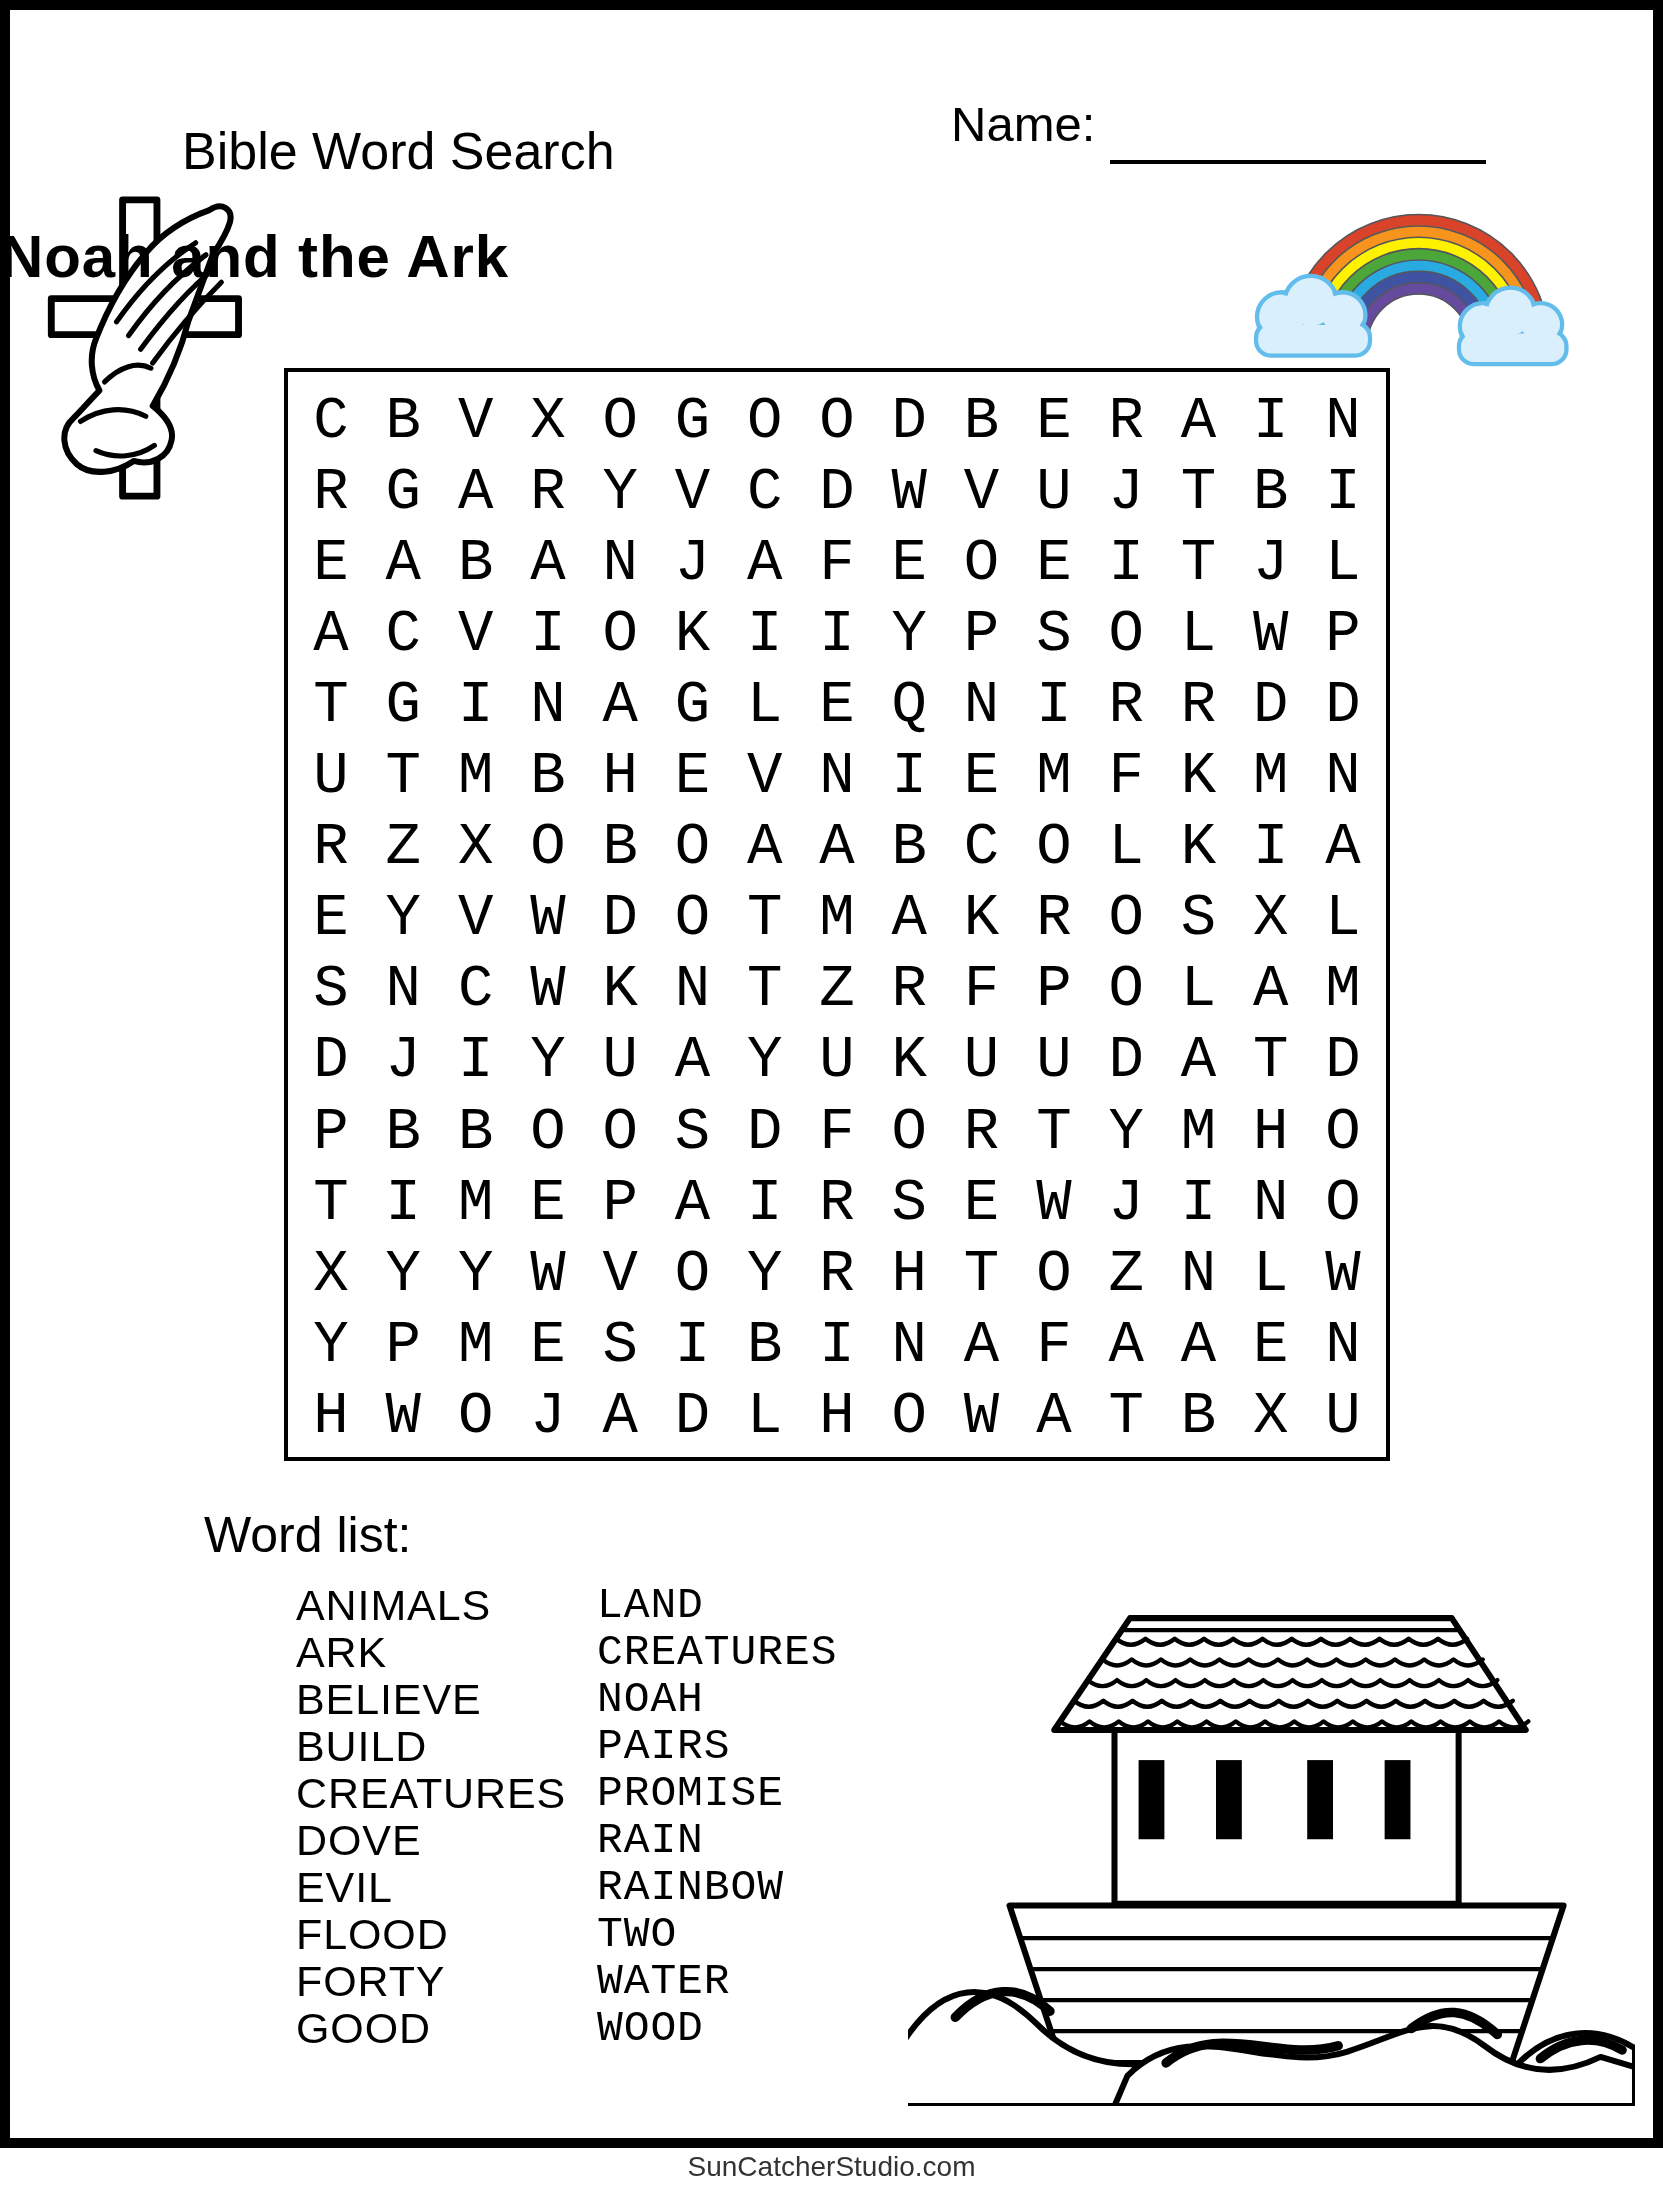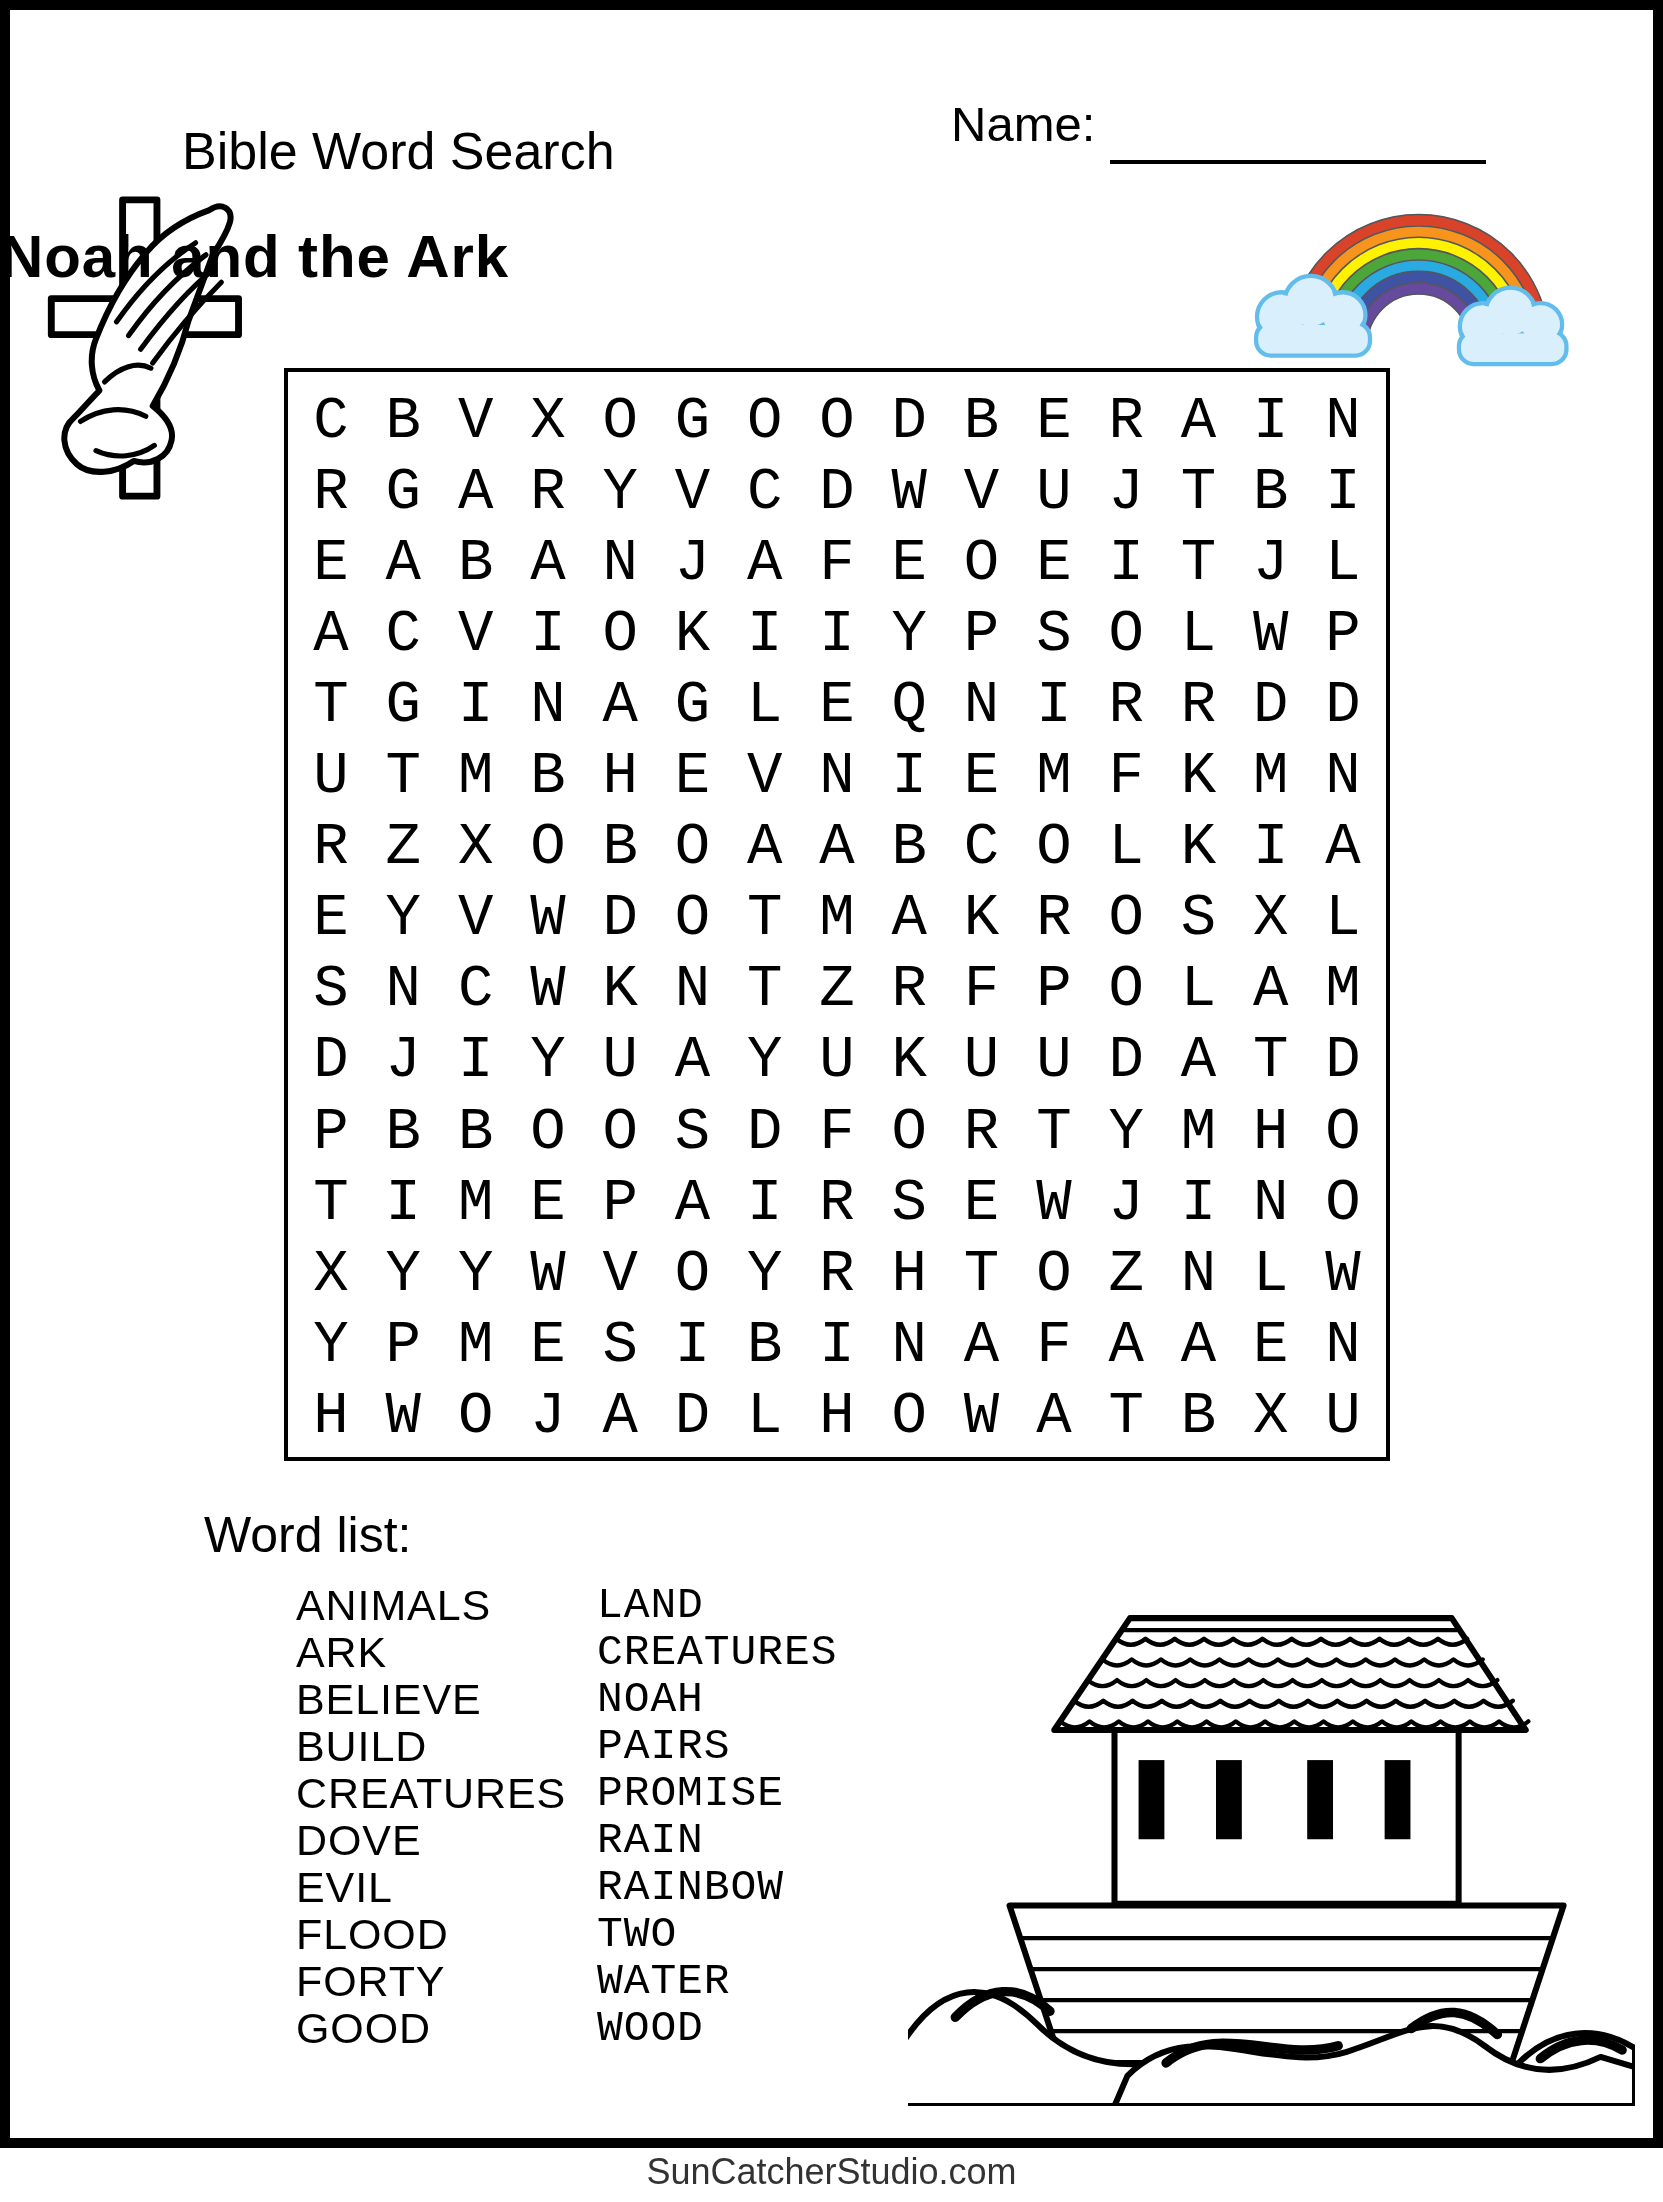--- a/index.html
+++ b/index.html
@@ -34,21 +34,21 @@
   }
   #letter-grid .cell{display:flex;align-items:center;justify-content:center;line-height:1;}
   
   #word-list-heading{left:204px;top:1506px;font-size:50px;}
   ul.word-col{
     margin:16px;padding:0;list-style:none;font-size:43px;line-height:47px;letter-spacing:0.9px;
   }
   #word-col-1{left:280px;top:1566px;}
   #word-col-2{left:581px;top:1566px;font-family:Liberation Mono, monospace;}
   
-  #footer-text{left:0;top:2151px;width:1663px;text-align:center;font-size:36px;color:#333;}
+  #footer-text{left:0;top:2151px;width:1663px;text-align:center;font-size:28px;color:#333;}
 </style>
 </head>
 <body>
 
 <div class="abs" id="page-frame"></div>
 
 <div class="abs" id="header-left">Bible Word Search</div>
 <div class="abs" id="name-label">Name:</div>
 <div class="abs" id="name-underline"></div>
 

